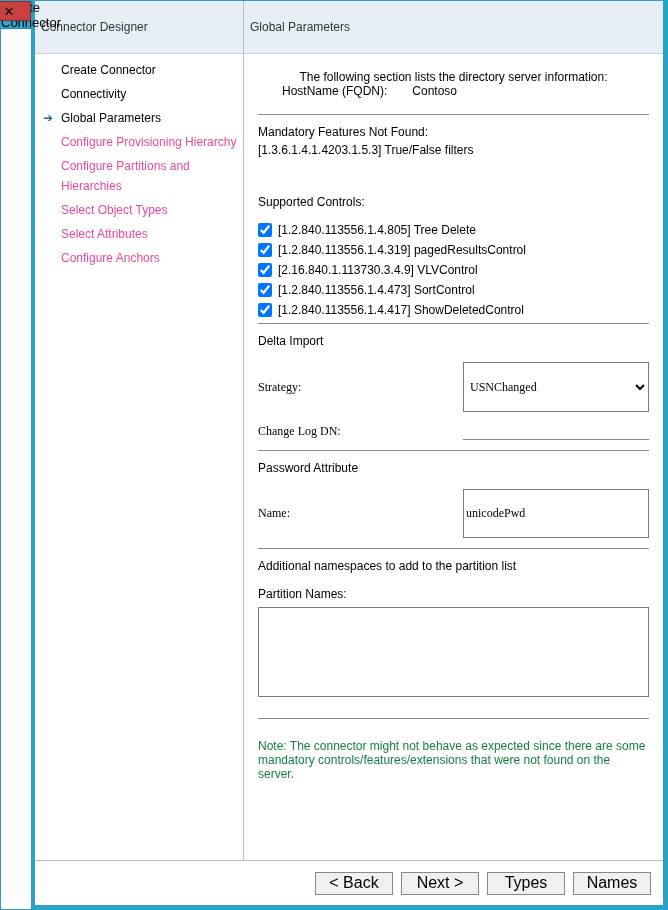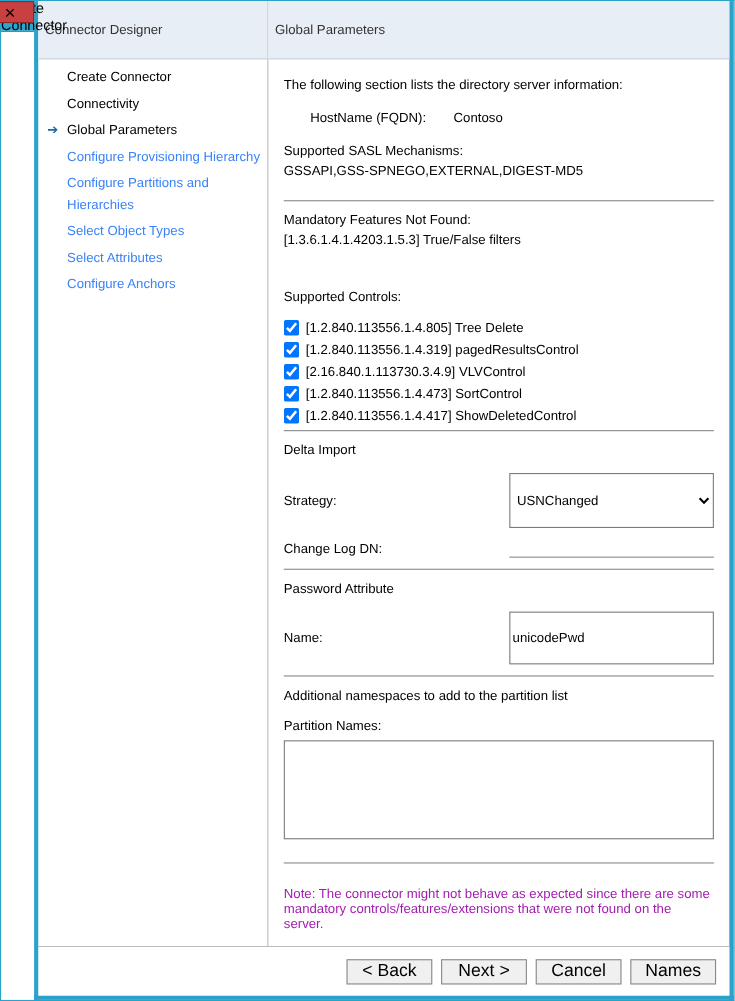--- a/index.html
+++ b/index.html
@@ -79,39 +79,40 @@
   }
   .nav-item {
     display: flex; align-items: center;
     padding: 2px 2px 2px 24px;
     line-height: 20px;
     font-size: 12px;
     color: #000;
     cursor: default;
     position: relative;
   }
-  .nav-item.disabled { color: #3b82f6; }
+  .nav-item.disabled { color: #ec4899; }
   .nav-item .arrow {
     position: absolute;
     left: 6px;
     color: #1c6aa5;
     font-size: 12px;
   }
   .main {
     flex: 1;
     display: flex; flex-direction: column;
     min-width: 0;
   }
   .main-scroll {
     flex: 1;
     overflow-y: scroll;
     padding: 12px 14px 12px 14px;
   }
   .section-intro {
-    margin: 4px 0 16px 0;
+    margin: 4px 0 0 0;
+    text-align: center;
   }
   .kv-row {
     display: flex; gap: 25px;
     margin-bottom: 16px;
     margin-left: 24px;
   }
   .kv-label { white-space: nowrap; }
   .kv-value { }
   .block { margin-bottom: 20px; }
   .block .block-label { margin-bottom: 4px; }
@@ -129,20 +130,21 @@
     gap: 6px;
     margin: 2px 0 6px 0;
   }
   .control-row input[type=checkbox] {
     width: 14px; height: 14px;
     margin: 0;
   }
   .form-row {
     display: flex; align-items: center;
     margin-bottom: 10px;
+    font-family: Liberation Serif, serif;
   }
   .form-row .form-label { width: 205px; }
   .form-row .form-field { flex: 1; }
   .form-row select, .form-row input[type=text] {
     width: 100%;
     font-family: inherit;
     font-size: 12px;
     padding: 16px 2px;
     border: 1px solid #7a7a7a;
     background: #fff;
@@ -156,21 +158,21 @@
     width: 100%;
     height: 90px;
     resize: none;
     font-family: inherit;
     font-size: 12px;
     border: 1px solid #7a7a7a;
     background: #fff;
   }
   .note {
     margin-top: 20px;
-    color: #a21caf;
+    color: #15803d;
   }
   .footer {
     height: 44px;
     display: flex; align-items: center; justify-content: flex-end;
     gap: 8px;
     padding: 0 12px;
     background: #fff;
   }
   .footer button {
     width: 78px; height: 23px;
@@ -243,24 +245,20 @@
         <div class="main-header">Global Parameters</div>
         <div class="main-scroll">
 
           <div class="section-intro">The following section lists the directory server information:</div>
 
           <div class="kv-row">
             <span class="kv-label">HostName (FQDN):</span>
             <span class="kv-value">Contoso</span>
           </div>
 
-          <div class="block">
-            <div class="block-label">Supported SASL Mechanisms:</div>
-            <div class="block-val">GSSAPI,GSS-SPNEGO,EXTERNAL,DIGEST-MD5</div>
-          </div>
 
           <hr class="hr">
 
           <div class="block">
             <div class="block-label">Mandatory Features Not Found:</div>
             <div class="block-val">[1.3.6.1.4.1.4203.1.5.3] True/False filters</div>
           </div>
 
           <div style="height:14px"></div>
 
@@ -329,18 +327,18 @@
           <div class="note">Note: The connector might not behave as expected since there are some mandatory controls/features/extensions that were not found on the server.</div>
 
         </div>
       </div>
 
     </div>
 
     <div class="footer">
       <button>&lt;  Back</button>
       <button>Next  &gt;</button>
-      <button>Cancel</button>
+      <button>Types</button>
       <button>Names</button>
     </div>
   </div>
 
 </div>
 
 </body></html>

